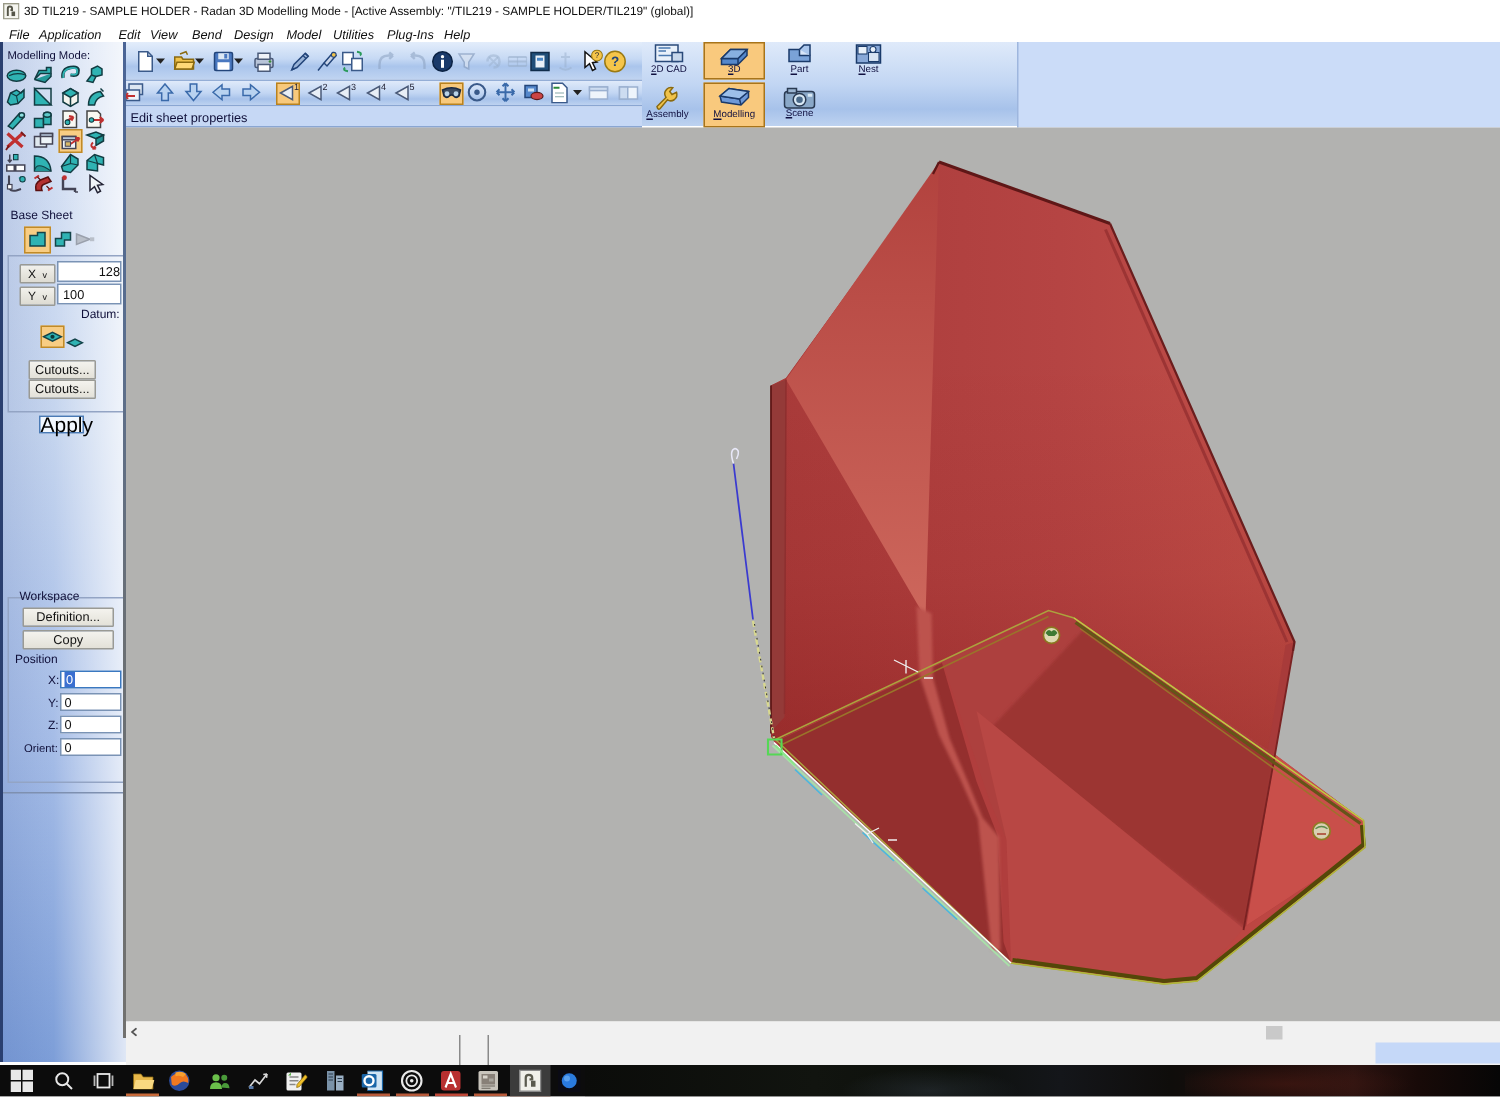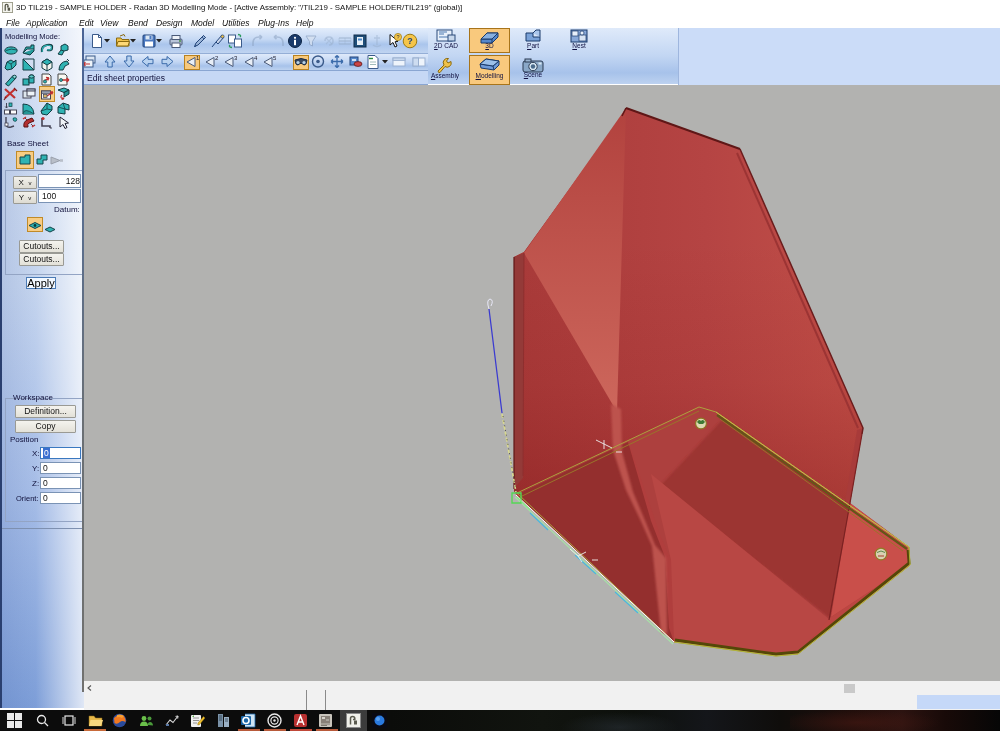--- a/index.html
+++ b/index.html
@@ -180,21 +180,21 @@
  <div class="lbl" style="left:8px;top:177px;font-size:8px;padding-left:44px;">Datum:</div>
  <div class="abs" style="left:25px;top:189px;width:14px;height:13px;background:#f8cd84;border:1px solid #c08a28;"><svg width="14" height="13" viewBox="0 0 14 13">
         <path d="M1 6.5 L7 3.5 L13 6.5 L7 9.5 Z" fill="#2fb3b3" stroke="#14444a" stroke-width="1"></path>
         <circle cx="7" cy="6.5" r="1.4" fill="#0a3a3a"></circle>
       </svg></div>
  <div class="abs" style="left:42px;top:192px;"><svg width="12" height="9" viewBox="0 0 12 9">
         <path d="M1 4.5 L6 2 L11 4.5 L6 7 Z" fill="#2fb3b3" stroke="#14444a" stroke-width="1"></path>
       </svg></div>
  <div class="btn" style="left:17px;top:212px;width:43px;height:11px;line-height:11px;background:linear-gradient(#f4f3ee,#e3e1d8);">Cutouts...</div>
  <div class="btn" style="left:17px;top:225px;width:43px;height:11px;line-height:11px;background:linear-gradient(#f4f3ee,#e3e1d8);">Cutouts...</div>
- <div class="abs" style="left:24px;top:249px;width:28px;height:10px;border:1.5px solid #4a7ab5;background:#f2f8ff;font-size:11px;text-align:center;line-height:10px;color:#000;">Apply</div>
+ <div class="abs" style="left:24px;top:249px;width:28px;height:10px;border:1.5px solid #4a7ab5;background:#f2f8ff;font-size:14px;text-align:center;line-height:10px;color:#000;">Apply</div>
  <div class="abs" style="left:3px;top:370px;width:76px;height:122px;border:1px solid #93a4c4;"></div>
  <div class="lbl" style="left:9px;top:365px;font-size:8px;background:transparent;padding:0 2px;">Workspace</div>
  <div class="btn" style="left:13px;top:377px;width:59px;height:11px;line-height:11px;background:linear-gradient(#f4f3ee,#e3e1d8);">Definition...</div>
  <div class="btn" style="left:13px;top:392px;width:59px;height:11px;line-height:11px;background:linear-gradient(#f4f3ee,#e3e1d8);">Copy</div>
  <div class="lbl" style="left:8px;top:407px;font-size:8px;">Position</div>
  <div class="lbl" style="left:30px;top:421px;font-size:8px;">X:</div>
  <div class="field" style="left:38px;top:419px;width:37px;height:10px;line-height:10px;padding-left:2px;border:1px solid #3a78c0;"><span style="background:#3a6fd0;color:#fff;padding:0 1px;">0</span></div>
  <div class="lbl" style="left:30px;top:436px;font-size:8px;">Y:</div>
  <div class="field" style="left:38px;top:434px;width:37px;height:10px;line-height:10px;padding-left:2px;">0</div>
  <div class="lbl" style="left:30px;top:451px;font-size:8px;">Z:</div>

